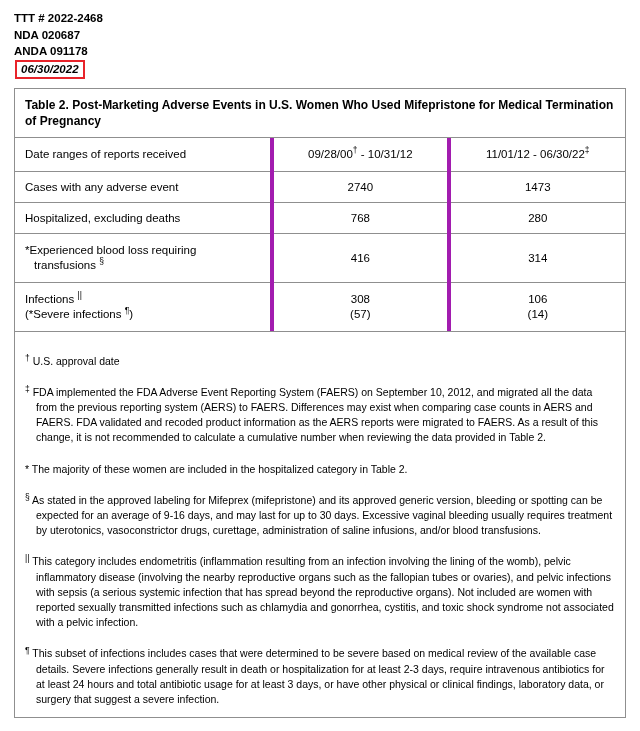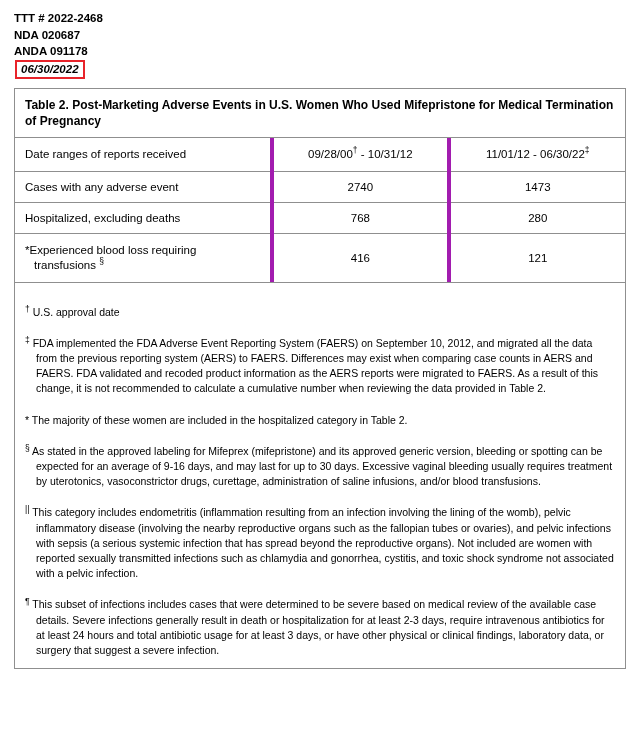--- a/index.html
+++ b/index.html
@@ -141,23 +141,37 @@
           <td class="col-num">768</td>
           <td class="col-num">280</td>
         </tr>
 
         <tr>
           <td class="col-label lbl-two-line">
             <span>*Experienced blood loss requiring</span><br>
             <span class="indent">transfusions </span><sup>§</sup>
           </td>
           <td class="col-num">416</td>
-          <td class="col-num">121</td>
-        </tr>
-
+          <td class="col-num">314</td>
+        </tr>
+
+        <tr>
+          <td class="col-label lbl-two-line">
+            <span>Infections </span><sup>||</sup><br>
+            <span>(*Severe infections </span><sup>¶</sup><span>)</span>
+          </td>
+          <td class="col-num lbl-two-line">
+            <span>308</span><br>
+            <span>(57)</span>
+          </td>
+          <td class="col-num lbl-two-line">
+            <span>106</span><br>
+            <span>(14)</span>
+          </td>
+        </tr>
       </tbody>
     </table>
 
     <div class="notes">
       <p class="note note-hang">
         <sup class="mk">†</sup>
         <span>U.S. approval date</span>
       </p>
       <p class="note note-hang">
         <sup class="mk">‡</sup>

